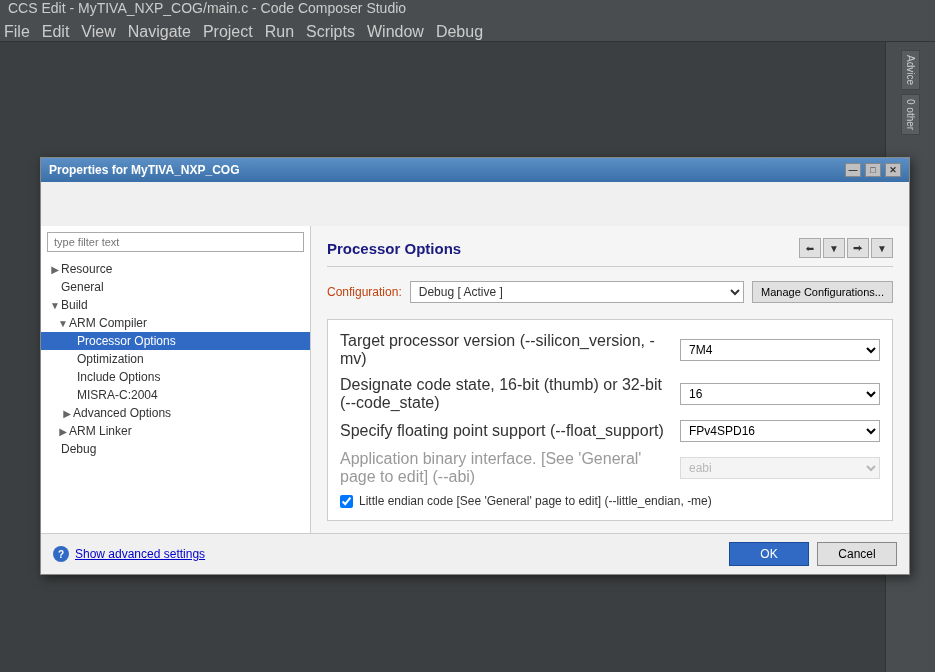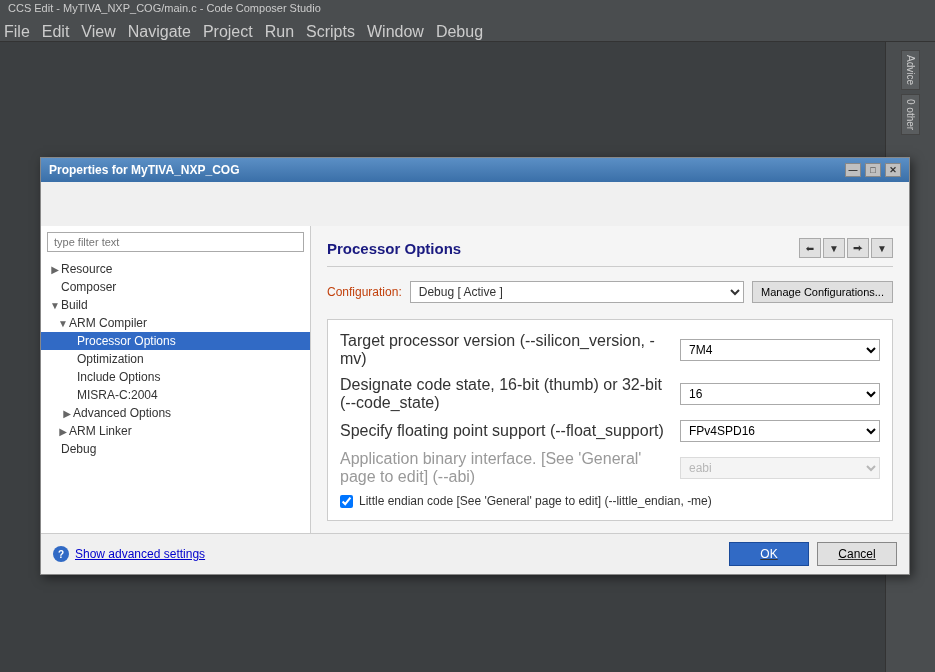--- a/index.html
+++ b/index.html
@@ -16,24 +16,24 @@
       height: 672px;
       background: #3c3f41;
       position: relative;
       overflow: hidden;
     }
 
     .ide-titlebar {
       background: #4a4d4f;
       height: 22px;
       display: flex;
-      align-items: flex-end;
-      padding: 8px 8px;
+      align-items: flex-start;
+      padding: 0 8px;
       color: #ccc;
-      font-size: 11px;
+      font-size: 14px;
     }
 
     .ide-menubar {
       background: #4a4d4f;
       height: 20px;
       display: flex;
       align-items: center;
       padding: 0 4px;
       color: #ccc;
       font-size: 16px;
@@ -319,21 +319,20 @@
     .show-advanced-link {
       color: #0000cc;
       text-decoration: underline;
       cursor: pointer;
       font-size: 12px;
     }
 
     .footer-right {
       display: flex;
       gap: 8px;
-      text-decoration: underline;
     }
 
     .dialog-btn {
       width: 80px;
       height: 24px;
       background: #e0e0e0;
       border: 1px solid #888;
       font-size: 12px;
       cursor: pointer;
       display: flex;
@@ -423,21 +422,21 @@
 
               <div class="tree-item">
                 <span class="indent" style="width:8px;"></span>
                 <span class="tree-arrow">▶</span>
                 <span>Resource</span>
               </div>
 
               <div class="tree-item">
                 <span class="indent" style="width:8px;"></span>
                 <span class="tree-arrow"></span>
-                <span>Composer</span>
+                <span>General</span>
               </div>
 
               <div class="tree-item">
                 <span class="indent" style="width:8px;"></span>
                 <span class="tree-arrow">▼</span>
                 <span>Build</span>
               </div>
 
               <div class="tree-item">
                 <span class="indent" style="width:16px;"></span>

